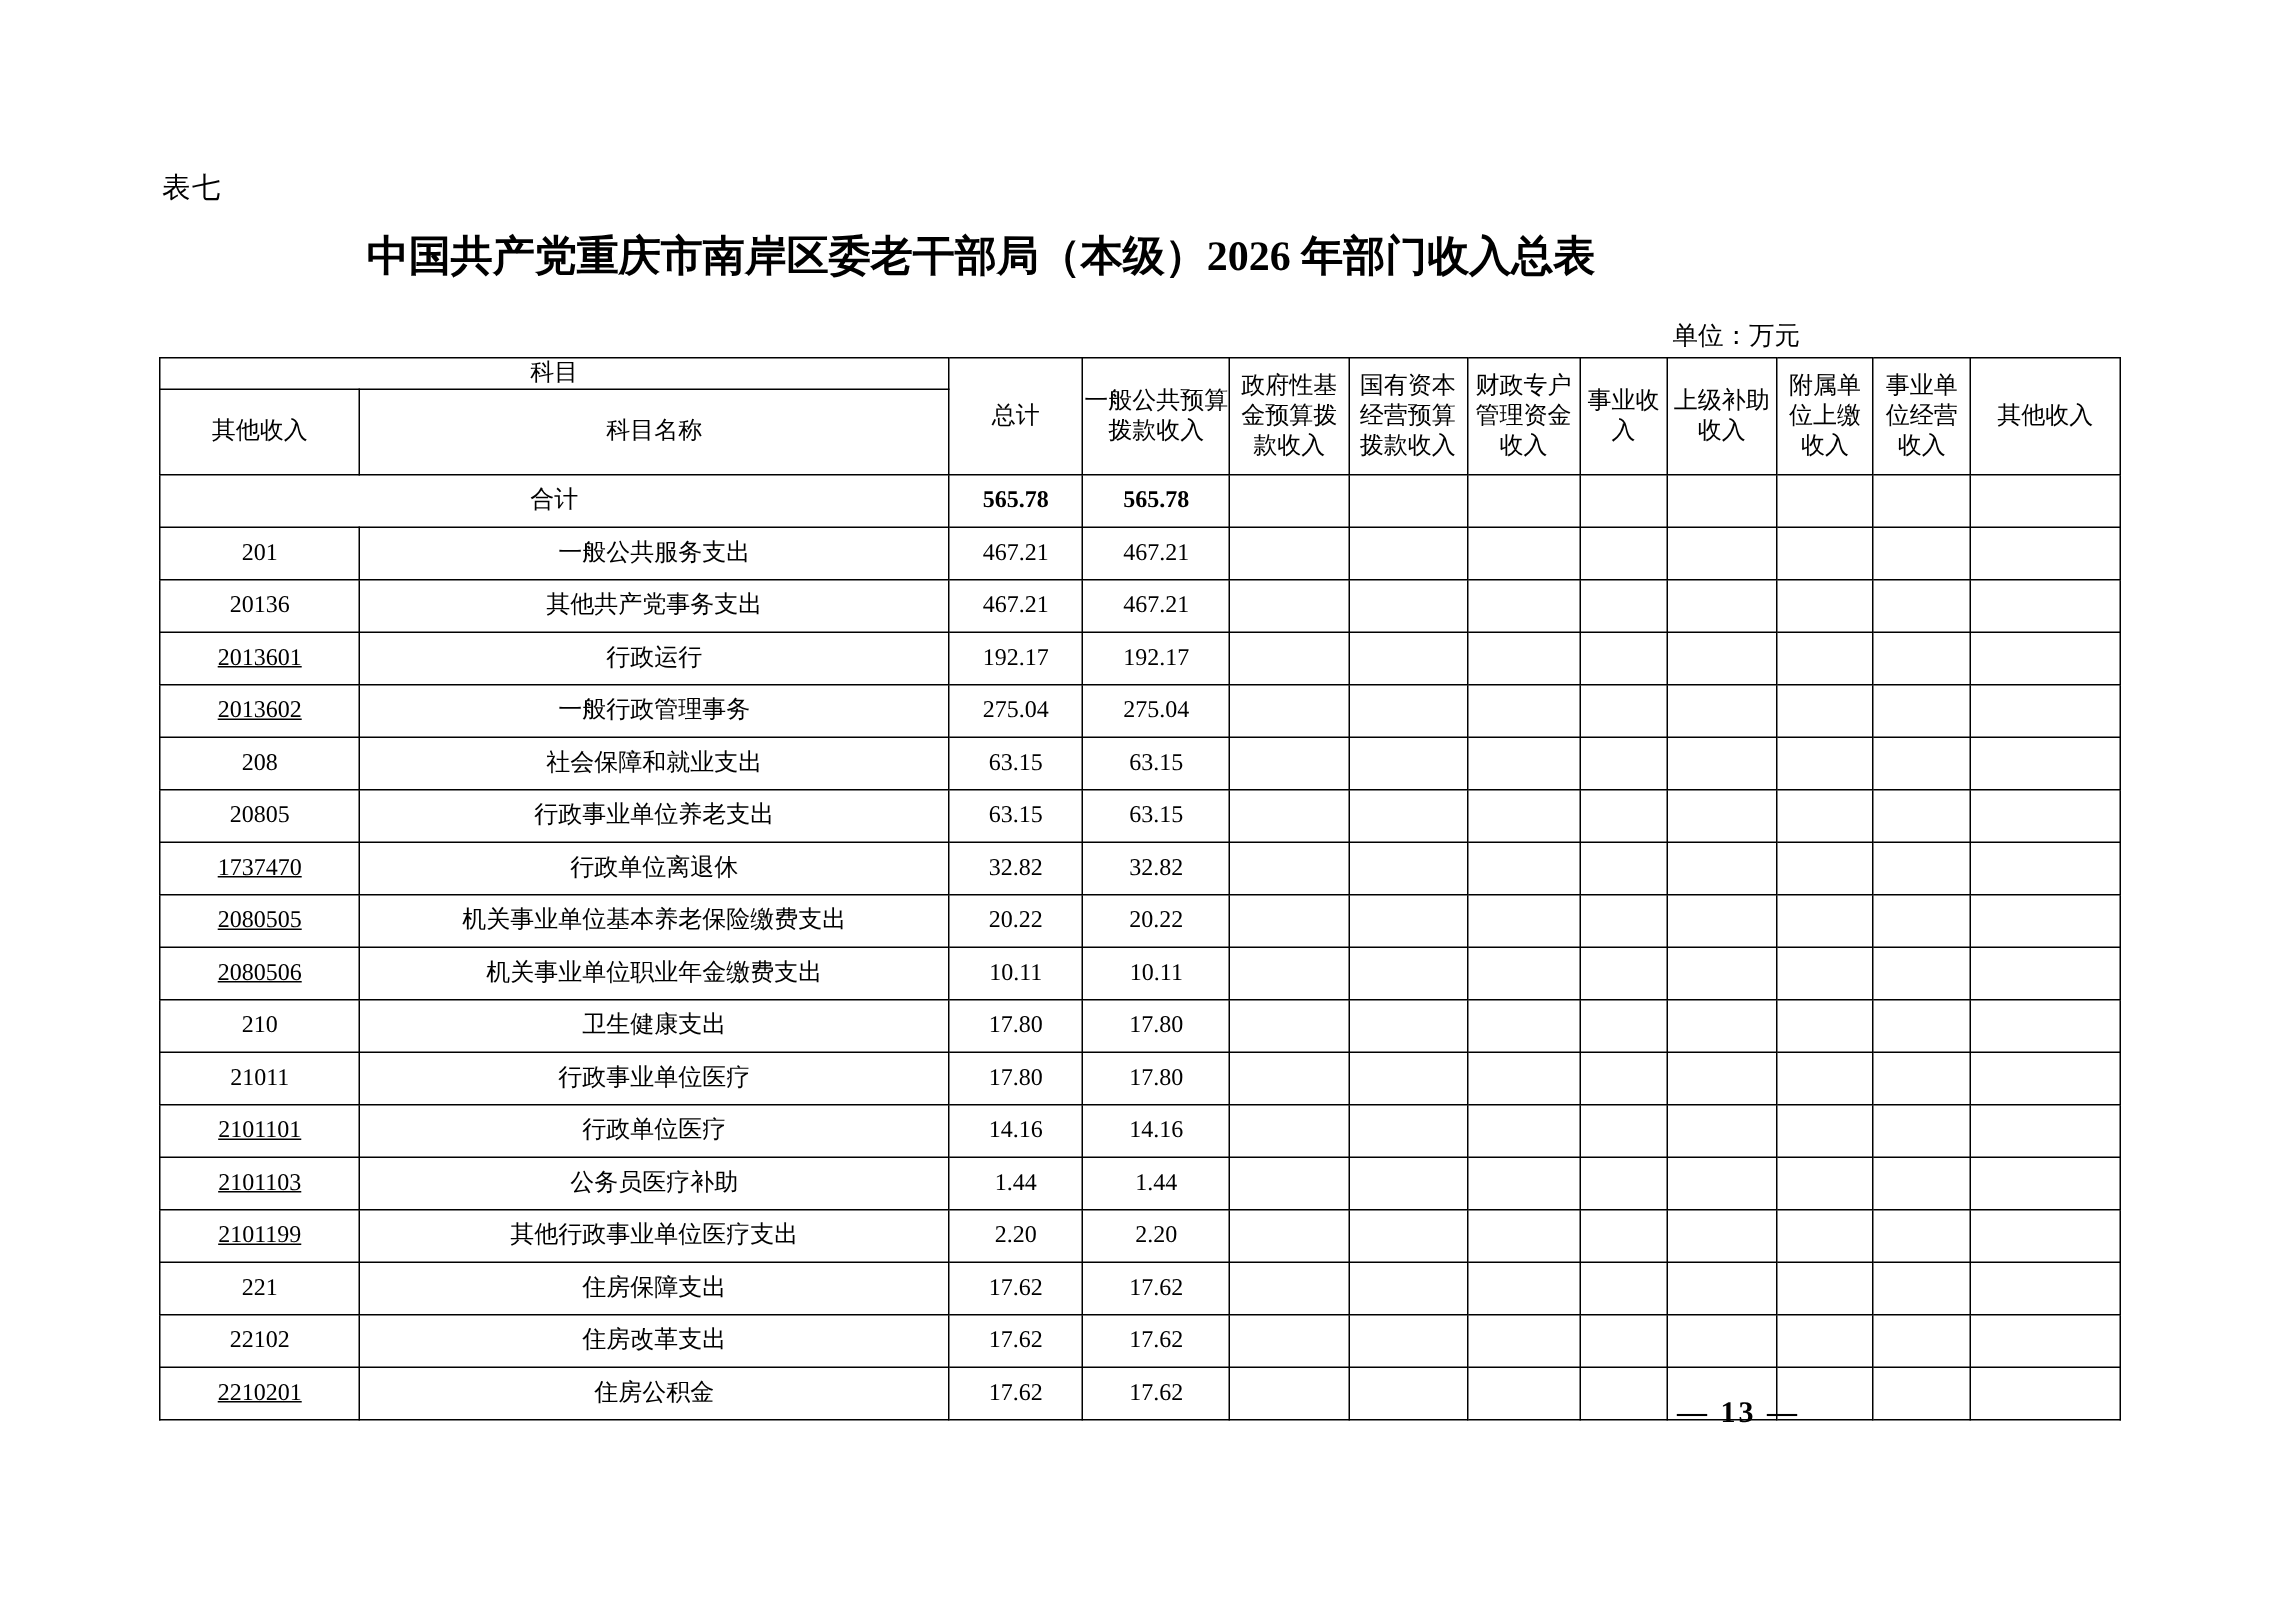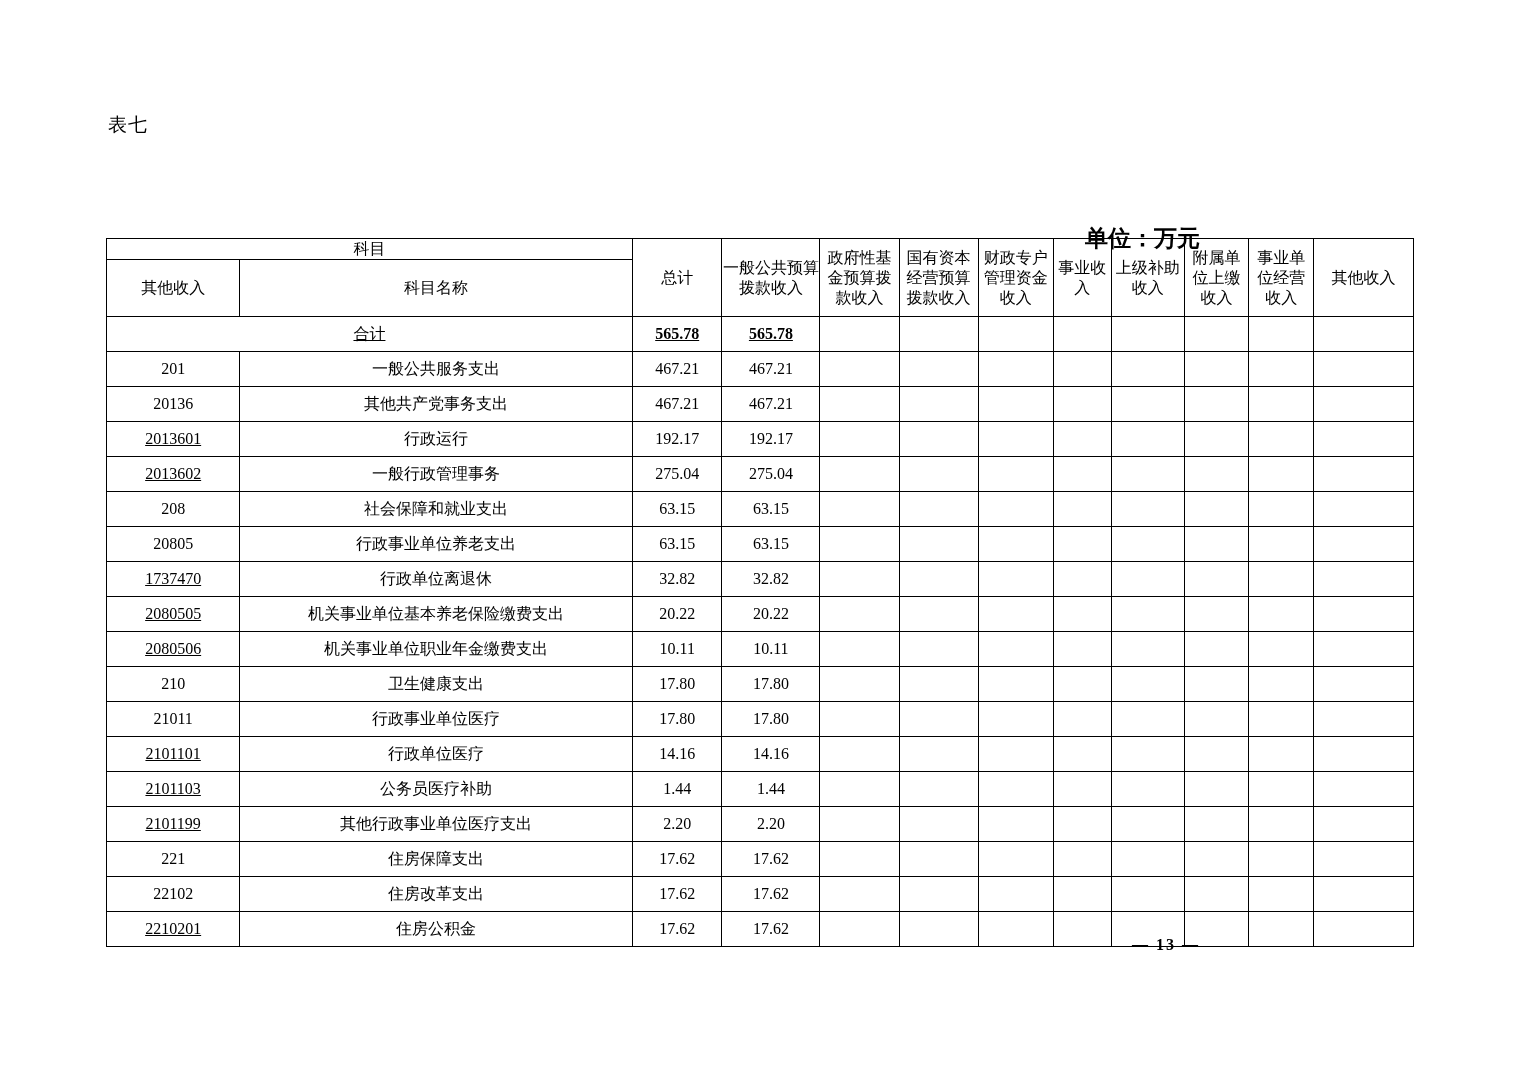--- a/index.html
+++ b/index.html
@@ -37,23 +37,22 @@
     top: 152px;
     text-align: center;
     font-size: 28px;
     font-weight: bold;
     font-family: "Liberation Serif", "DejaVu Serif", serif;
     letter-spacing: 0px;
   }
   .unit-note {
     position: absolute;
     right: 108px;
-    top: 223px;
-    font-size: 23px;
-    font-weight: bold;
+    top: 212px;
+    font-size: 17px;
   }
   table.main {
     position: absolute;
     left: 106px;
     top: 238px;
     width: 1308px;
     border-collapse: collapse;
     table-layout: fixed;
   }
   table.main td, table.main th {
@@ -82,50 +81,50 @@
   }
   .num {
     text-align: right;
     padding-right: 10px;
     font-size: 17px;
     border-radius: 10px;
   }
   .total-row td {
     font-weight: bold;
     font-size: 18px;
-    text-decoration: underline;
   }
   .total-row .num {
     font-weight: bold;
   }
   .data-row td {
     height: 34px;
   }
   .page-num {
     position: absolute;
     right: 108px;
     bottom: 120px;
-    font-size: 16px;
+    font-size: 20px;
     font-weight: bold;
     letter-spacing: 2px;
   }
   .ind0 { padding-left: 8px; }
   .ind1 { padding-left: 22px; margin-top: 18px; }
   .ind2 { padding-left: 36px; text-decoration: underline; }
   .nm0 { padding-left: 28px; font-family: Liberation Serif, serif; }
   .nm1 { padding-left: 42px; }
   .nm2 { padding-left: 56px; }
 </style>
 </head>
 <body>
 
 <div class="page">
 
   <div class="table-label">表七</div>
 
+  <div class="doc-title">中国共产党重庆市南岸区委老干部局（本级）2026 年部门收入总表</div>
 
   <div class="unit-note">单位：万元</div>
 
   <table class="main">
     <colgroup>
       <col style="width:128px">
       <col style="width:377px">
       <col style="width:86px">
       <col style="width:94px">
       <col style="width:76px">

